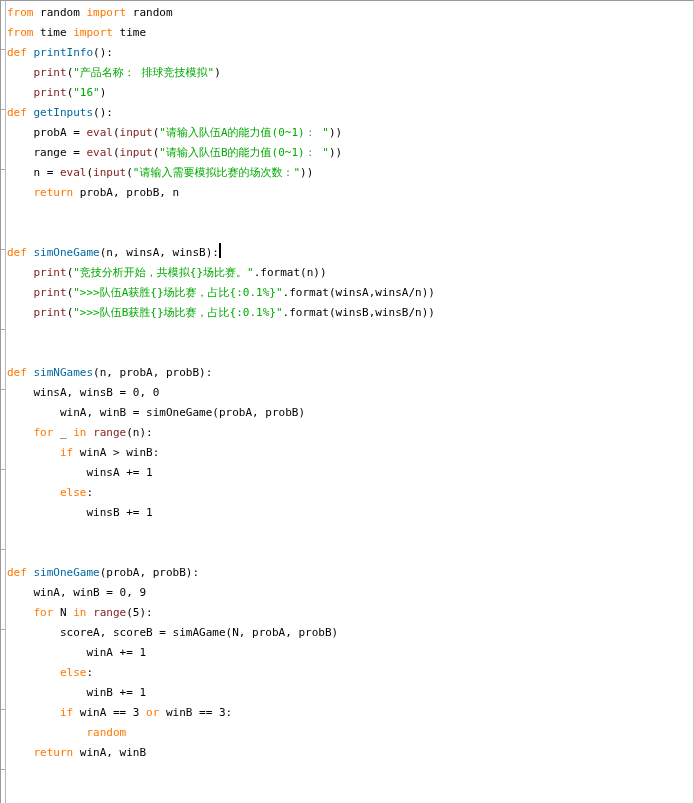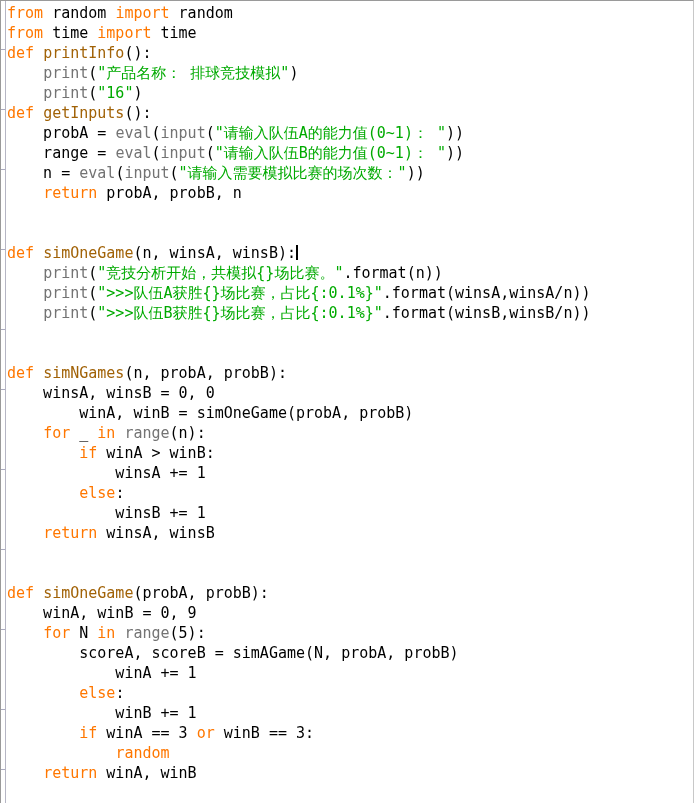--- a/index.html
+++ b/index.html
@@ -54,29 +54,29 @@
     bottom: 0;
     padding-top: 2px;
     overflow: hidden;
   }
 
   .code-line {
     height: 20px;
     line-height: 20px;
     white-space: pre;
     font-family: "DejaVu Sans Mono", "Liberation Mono", monospace;
-    font-size: 15px;
+    font-size: 11px;
     letter-spacing: 0px;
     color: #000000;
   }
 
   
   .tok-kw      { color: #ff7700; }   
-  .tok-def     { color: #a16207; }   
-  .tok-builtin { color: #737373; }   
+  .tok-def     { color: #0369a1; }   
+  .tok-builtin { color: #7f1d1d; }   
   .tok-str     { color: #00aa00; }   
   .tok-plain   { color: #000000; }
 
   
   .caret {
     display: inline-block;
     width: 2px;
     height: 15px;
     background: #000000;
     vertical-align: -2px;
@@ -122,21 +122,20 @@
       <div class="code-line">&nbsp;</div>
       <div class="code-line">&nbsp;</div>
       <div class="code-line"><span class="tok-kw">def</span><span class="tok-plain"> </span><span class="tok-def">simNGames</span><span class="tok-plain">(n, probA, probB):</span></div>
       <div class="code-line"><span class="tok-plain">    winsA, winsB = 0, 0</span></div>
       <div class="code-line"><span class="tok-plain">        winA, winB = simOneGame(probA, probB)</span></div>
       <div class="code-line"><span class="tok-plain">    </span><span class="tok-kw">for</span><span class="tok-plain"> _ </span><span class="tok-kw">in</span><span class="tok-plain"> </span><span class="tok-builtin">range</span><span class="tok-plain">(n):</span></div>
       <div class="code-line"><span class="tok-plain">        </span><span class="tok-kw">if</span><span class="tok-plain"> winA &gt; winB:</span></div>
       <div class="code-line"><span class="tok-plain">            winsA += 1</span></div>
       <div class="code-line"><span class="tok-plain">        </span><span class="tok-kw">else</span><span class="tok-plain">:</span></div>
       <div class="code-line"><span class="tok-plain">            winsB += 1</span></div>
-      <div class="code-line"><span class="tok-plain">    </span><span class="tok-kw">return</span><span class="tok-plain"> winsA, winsB</span></div>
       <div class="code-line">&nbsp;</div>
       <div class="code-line">&nbsp;</div>
       <div class="code-line"><span class="tok-kw">def</span><span class="tok-plain"> </span><span class="tok-def">simOneGame</span><span class="tok-plain">(probA, probB):</span></div>
       <div class="code-line"><span class="tok-plain">    winA, winB = 0, 9</span></div>
       <div class="code-line"><span class="tok-plain">    </span><span class="tok-kw">for</span><span class="tok-plain"> N </span><span class="tok-kw">in</span><span class="tok-plain"> </span><span class="tok-builtin">range</span><span class="tok-plain">(5):</span></div>
       <div class="code-line"><span class="tok-plain">        scoreA, scoreB = simAGame(N, probA, probB)</span></div>
       <div class="code-line"><span class="tok-plain">            winA += 1</span></div>
       <div class="code-line"><span class="tok-plain">        </span><span class="tok-kw">else</span><span class="tok-plain">:</span></div>
       <div class="code-line"><span class="tok-plain">            winB += 1</span></div>
       <div class="code-line"><span class="tok-plain">        </span><span class="tok-kw">if</span><span class="tok-plain"> winA == 3 </span><span class="tok-kw">or</span><span class="tok-plain"> winB == 3:</span></div>

